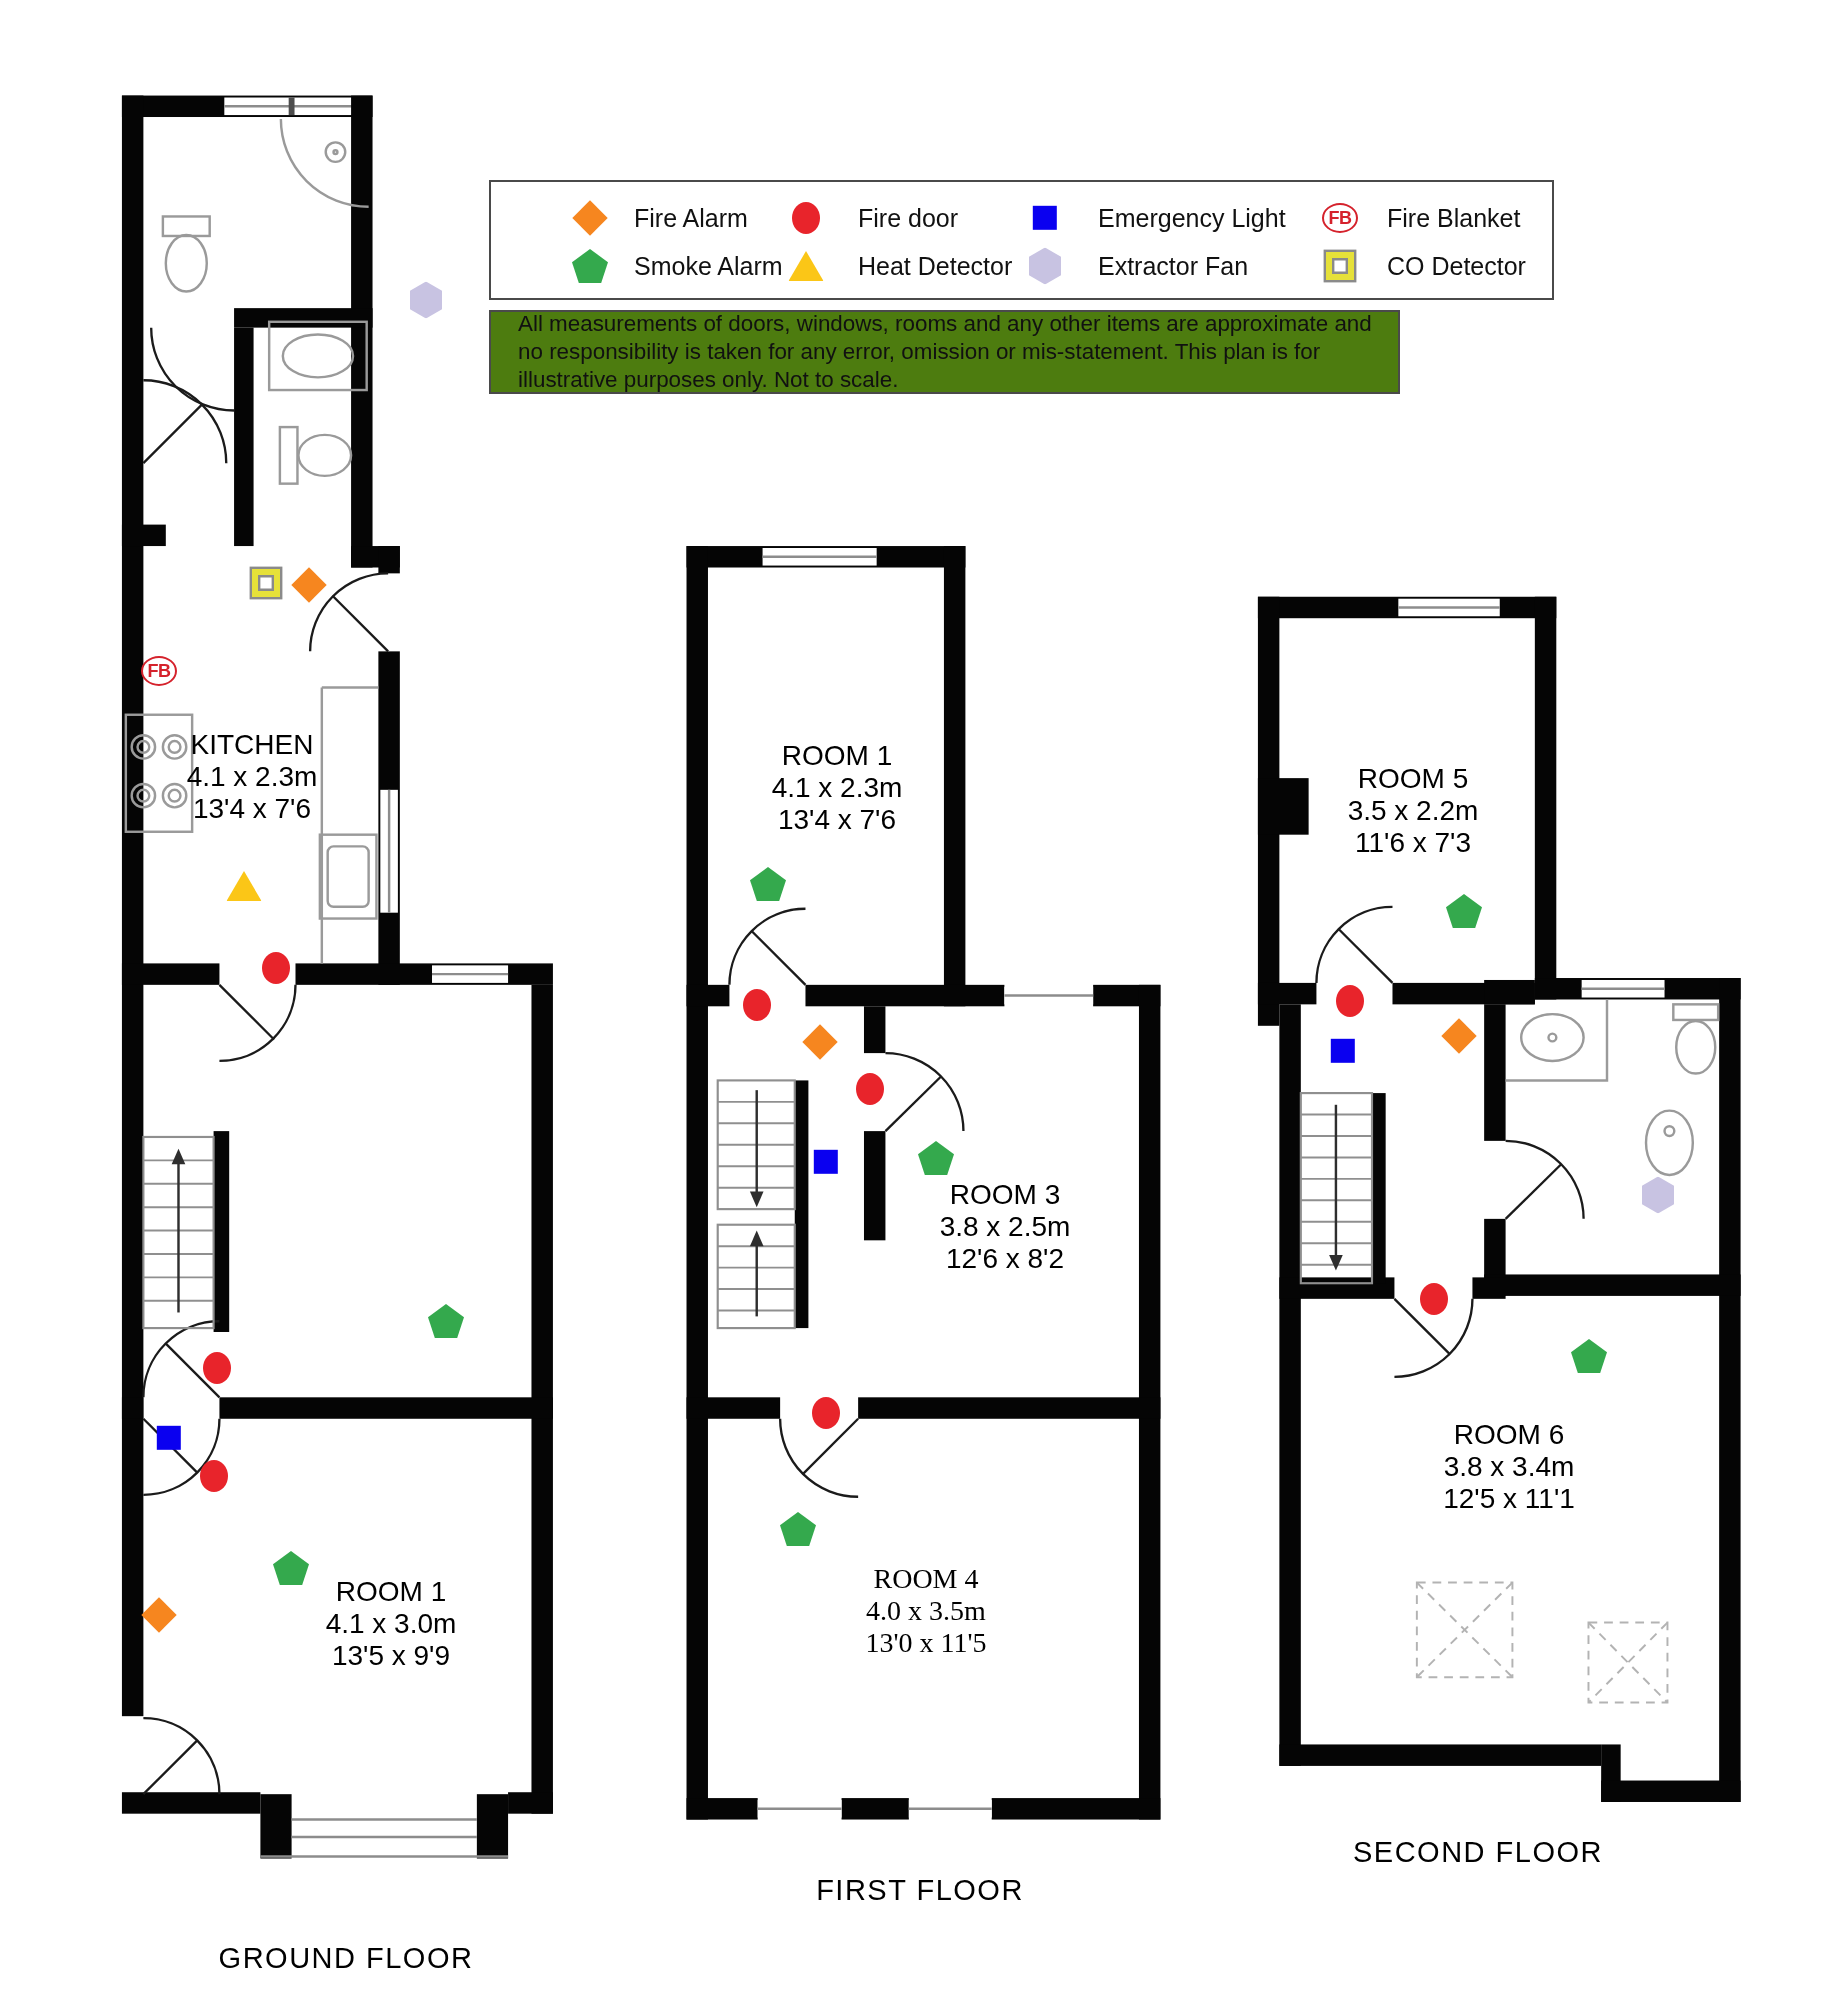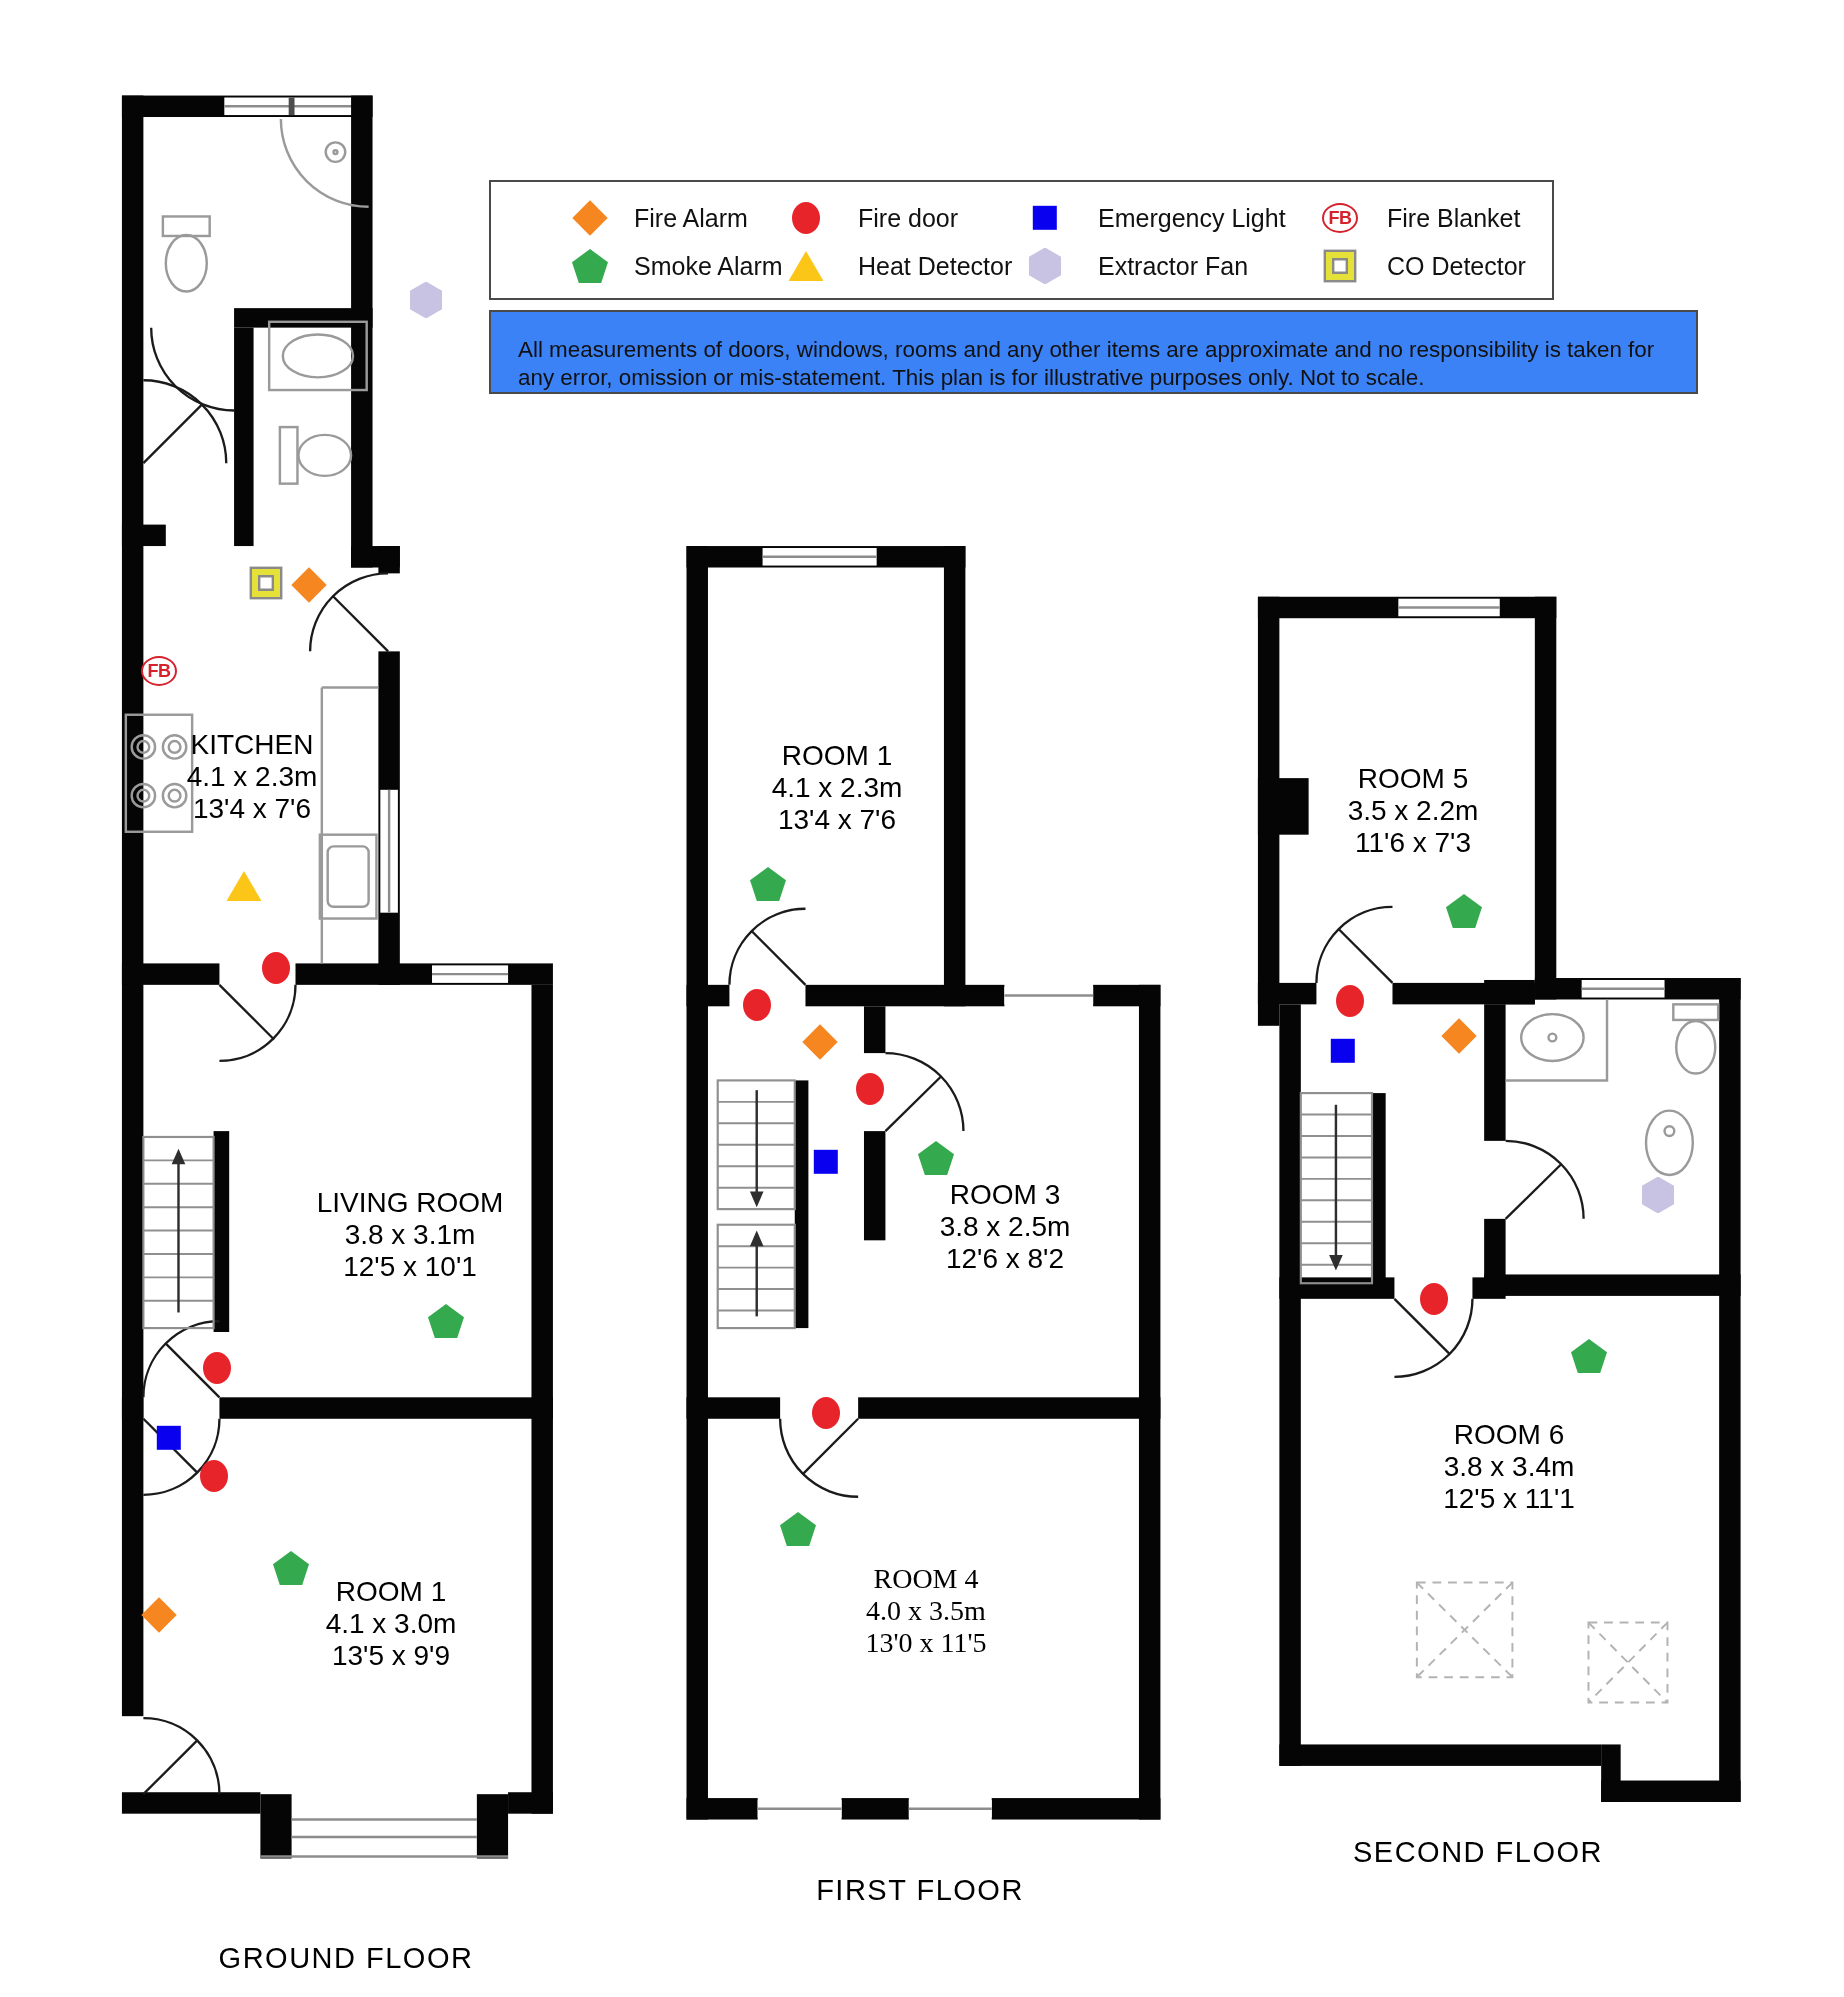--- a/index.html
+++ b/index.html
@@ -15,23 +15,23 @@
   .door{fill:none;stroke:#1b1b1b;stroke-width:2.4;}
   .tread{stroke:#8f8f8f;stroke-width:2;}
   .outl{fill:none;stroke:#8f8f8f;stroke-width:2.2;}
   .sky{fill:none;stroke:#b3b3b3;stroke-width:2;stroke-dasharray:9 7;}
   .arw{stroke:#2e2e2e;stroke-width:2.5;}
   .arwh{fill:#2e2e2e;}
   .mull{fill:#4d4d4d;}
 
   .legend-box{position:absolute;left:489px;top:180px;width:1065px;height:120px;
               border:2.4px solid #4a4a4a;background:#fff;box-sizing:border-box;}
-  .disclaimer-box{position:absolute;left:489px;top:310px;width:1209px;height:84px;
-              border:2.4px solid #4a4a4a;background:#3b82f6;box-sizing:border-box;
-              display:flex;align-items:flex-end;}
+  .disclaimer-box{position:absolute;left:489px;top:310px;width:911px;height:84px;
+              border:2.4px solid #4a4a4a;background:#4d7c0f;box-sizing:border-box;
+              display:flex;align-items:center;}
   .disclaimer-box p{margin:0;padding:0 25px 0 27px;font-size:22.4px;line-height:28px;color:#111;}
   .legend-label{position:absolute;transform:translateY(-50%);font-size:25px;color:#111;white-space:nowrap;}
 
   .floor-caption{position:absolute;transform:translate(-50%,-50%);font-size:29px;
                  letter-spacing:1.5px;color:#000;white-space:nowrap;}
   .room-label{position:absolute;transform:translate(-50%,-50%);text-align:center;
               font-size:28px;line-height:32px;color:#000;white-space:nowrap;}
 
   .marker{position:absolute;transform:translate(-50%,-50%);}
   .m-fire-alarm{width:25px;height:25px;background:var(--c-fire-alarm,#F6861F);
@@ -311,25 +311,20 @@
       </div>
   <div class="disclaimer-box">
     <p>All measurements of doors, windows, rooms and any other items are approximate and no responsibility is taken for any error, omission or mis-statement. This plan is for illustrative purposes only. Not to scale.</p>
   </div>
 <div class="floor-caption" style="left: 346px; top: 1958px;">GROUND FLOOR</div>
       <div class="room-label" style="left: 252px; top: 777px;">
         <div>KITCHEN</div>
         <div>4.1 x 2.3m</div>
         <div>13'4 x 7'6</div>
       </div>
-      <div class="room-label" style="left: 410px; top: 1235px;">
-        <div>LIVING ROOM</div>
-        <div>3.8 x 3.1m</div>
-        <div>12'5 x 10'1</div>
-      </div>
       <div class="room-label" style="left: 391px; top: 1624px;">
         <div>ROOM 1</div>
         <div>4.1 x 3.0m</div>
         <div>13'5 x 9'9</div>
       </div>
       <div class="marker m-extractor-fan" style="left: 426px; top: 300px;"></div>
       <div class="marker m-co-detector" style="left: 266px; top: 583px;"></div>
       <div class="marker m-fire-alarm" style="left: 309px; top: 585px;"></div>
       <div class="marker m-fire-blanket" style="left: 159px; top: 671px;">FB</div>
       <div class="marker m-heat-detector" style="left: 244px; top: 886px;"></div>

